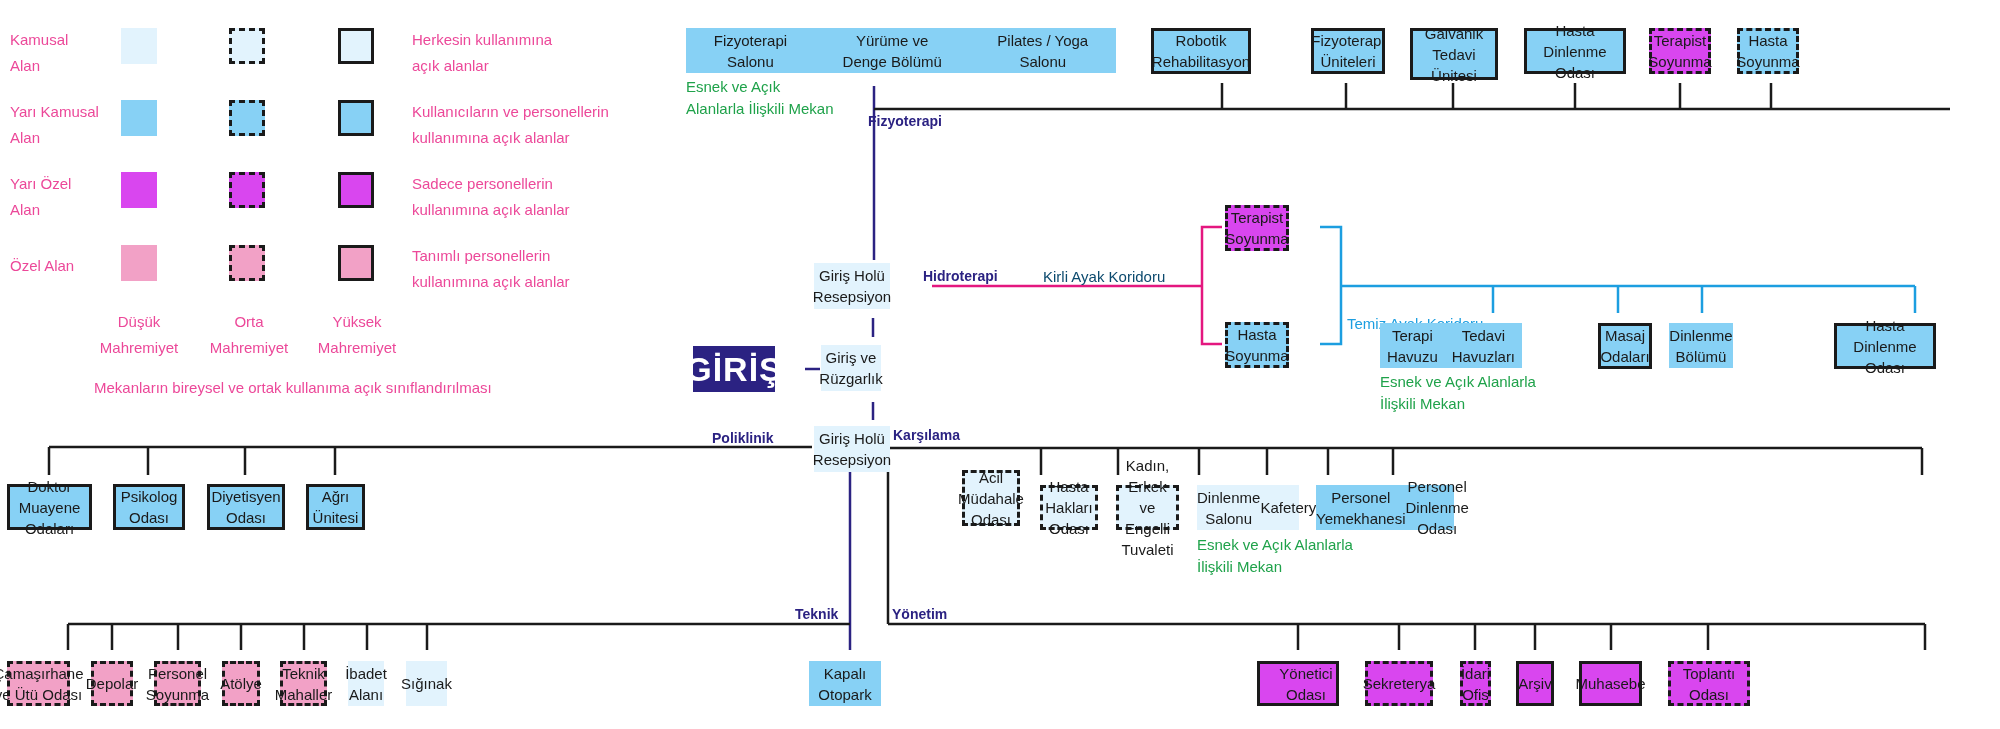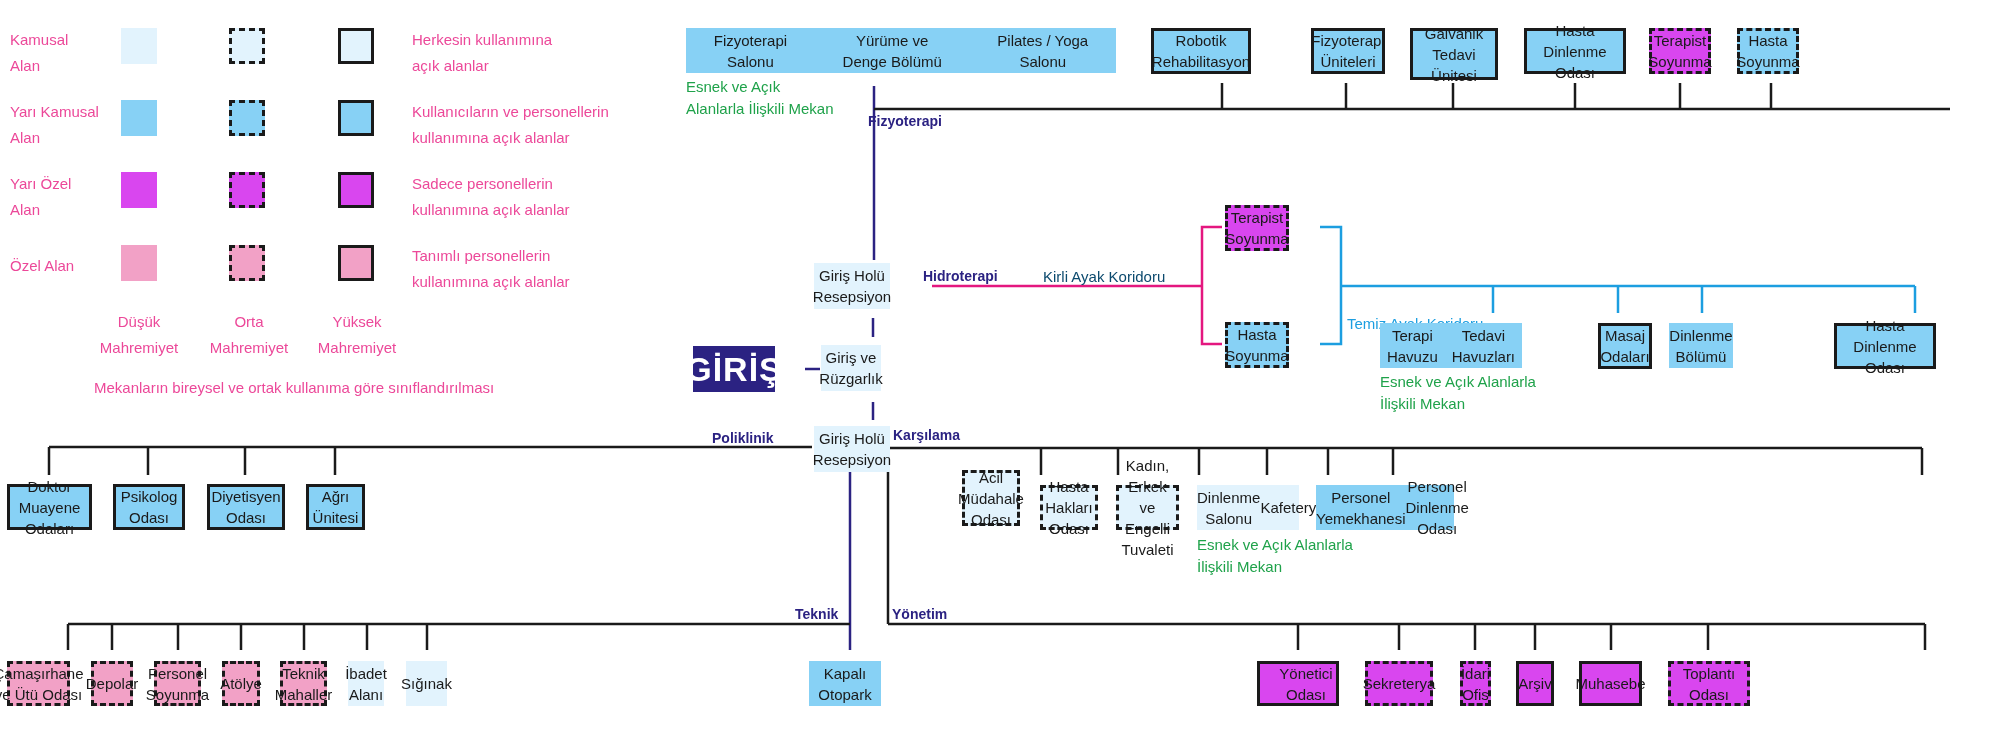--- a/index.html
+++ b/index.html
@@ -139,21 +139,21 @@
   <div class="lbl legend-text" style="left:412px;top:243px;">Tanımlı personellerin
 kullanımına açık alanlar</div>
 
   <div class="lbl legend-text" style="left:94px;top:309px;width:90px;text-align:center;">Düşük
 Mahremiyet</div>
   <div class="lbl legend-text" style="left:204px;top:309px;width:90px;text-align:center;">Orta
 Mahremiyet</div>
   <div class="lbl legend-text" style="left:312px;top:309px;width:90px;text-align:center;">Yüksek
 Mahremiyet</div>
 
-  <div class="lbl legend-text" style="left:94px;top:375px;">Mekanların bireysel ve ortak kullanıma göre sınıflandırılması</div>
+  <div class="lbl legend-text" style="left:94px;top:375px;">Mekanların bireysel ve ortak kullanıma açık sınıflandırılması</div>
 </div>
 
 <div class="box group c-yarikamusal b-none" style="left:686px;top:28px;width:430px;height:45px;">
   <span class="cell">Fizyoterapi
 Salonu</span>
   <span class="cell">Yürüme ve
 Denge Bölümü</span>
   <span class="cell">Pilates / Yoga
 Salonu</span>
 </div>

